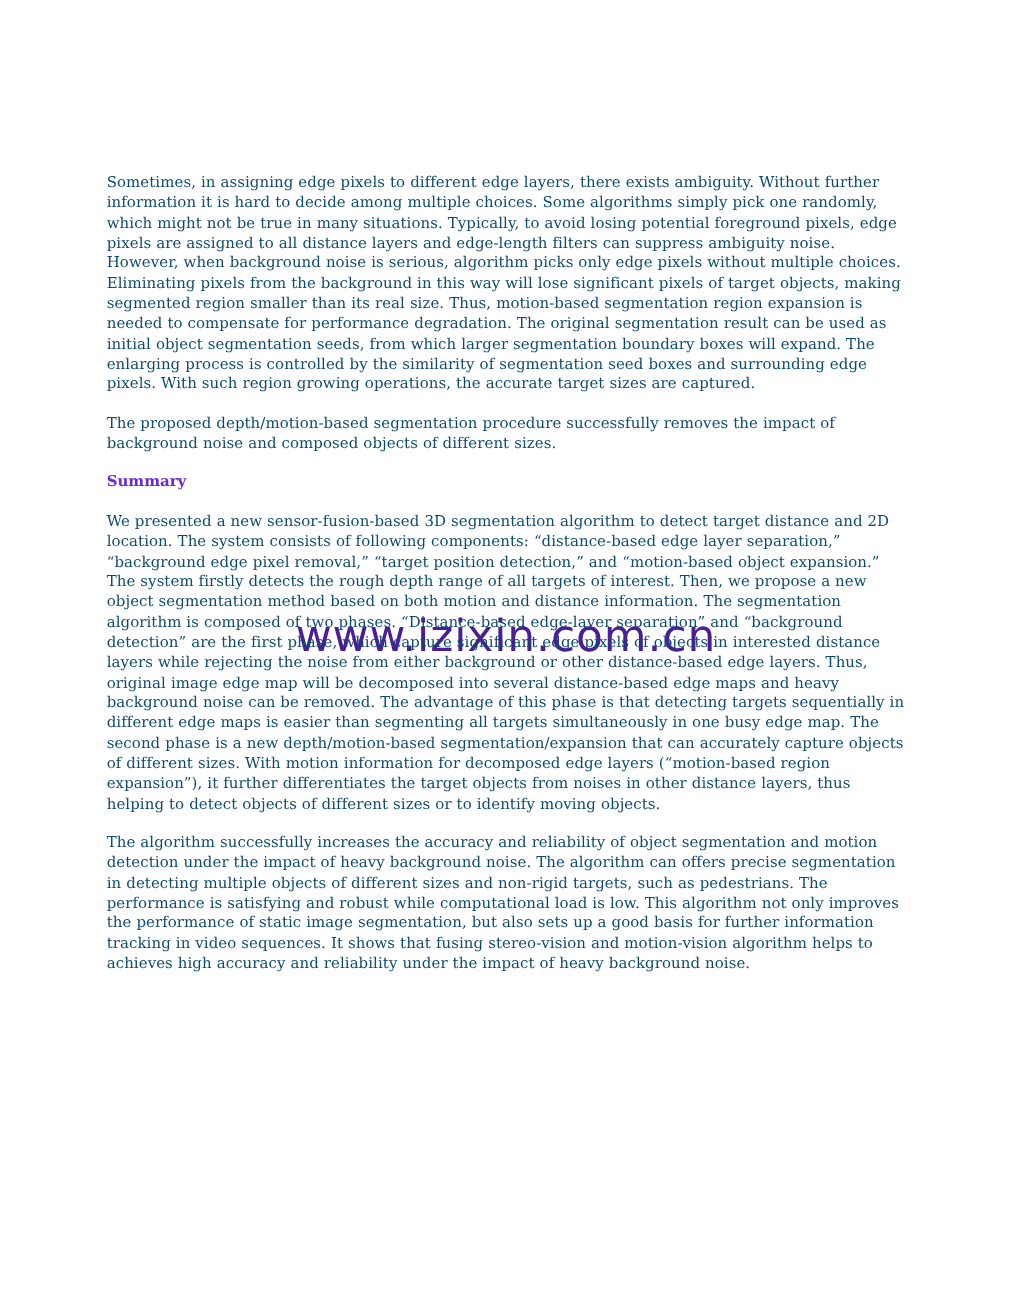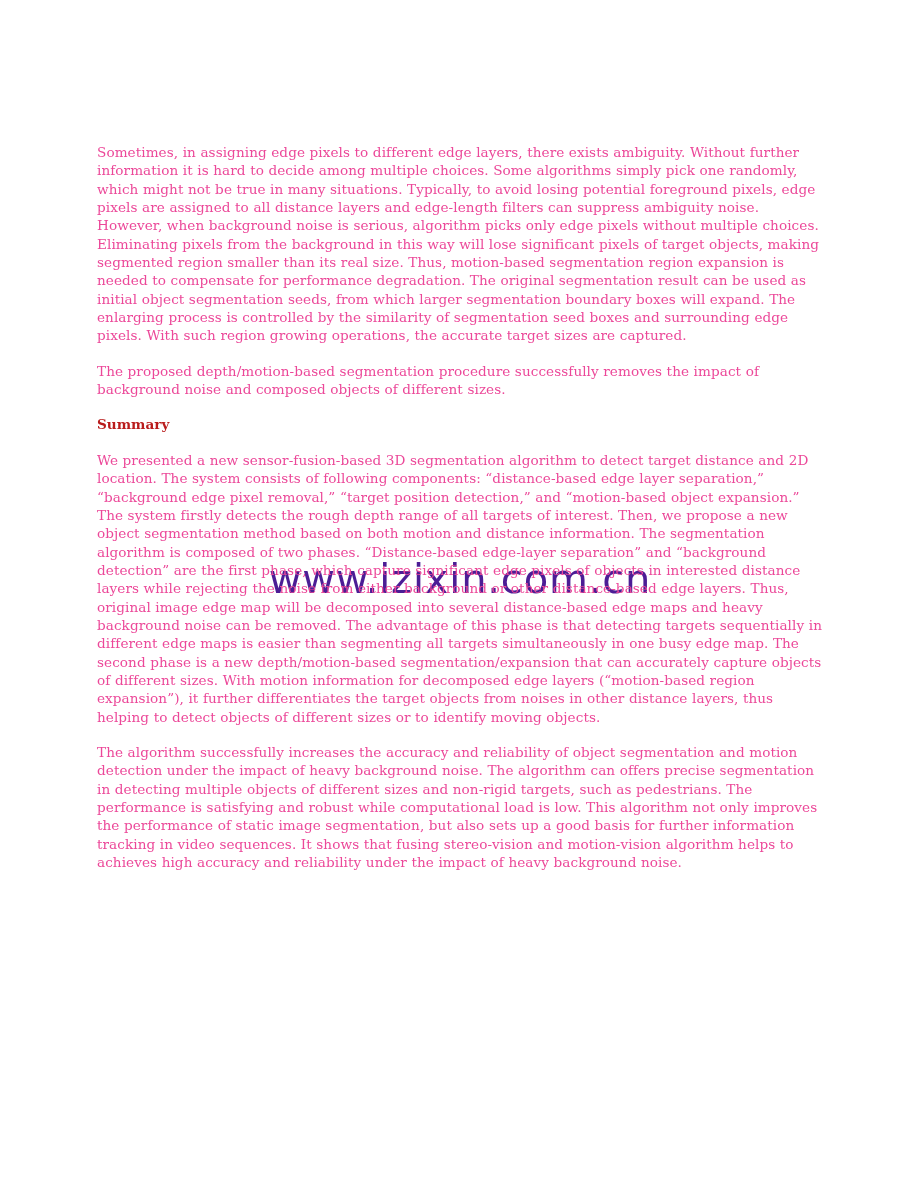--- a/index.html
+++ b/index.html
@@ -22,37 +22,37 @@
     box-sizing: border-box;
   }
   .content {
     position: absolute;
     left: 97px;
     top: 143px;
     width: 727px;
     z-index: 2;
   }
   p.para {
-    margin: 0 0 17px 0;
+    margin: 14px 0 17px 0;
     font-size: 13.6px;
     line-height: 18.35px;
     text-align: left;
-    color: #ec4899;
+    color: #0c4a6e;
     letter-spacing: 0.005em;
     word-spacing: 0.01em;
   }
   p.para:last-child {
     margin-bottom: 0;
   }
   h2.heading {
     margin: 0 0 17px 0;
     font-size: 13.6px;
     line-height: 18.35px;
     font-weight: bold;
-    color: #b91c1c;
+    color: #6d28d9;
   }
   .watermark {
     position: absolute;
     left: 0;
     top: 555px;
     width: 920px;
     text-align: center;
     font-family: "DejaVu Sans", "Liberation Sans", sans-serif;
     font-size: 40px;
     line-height: 48px;

